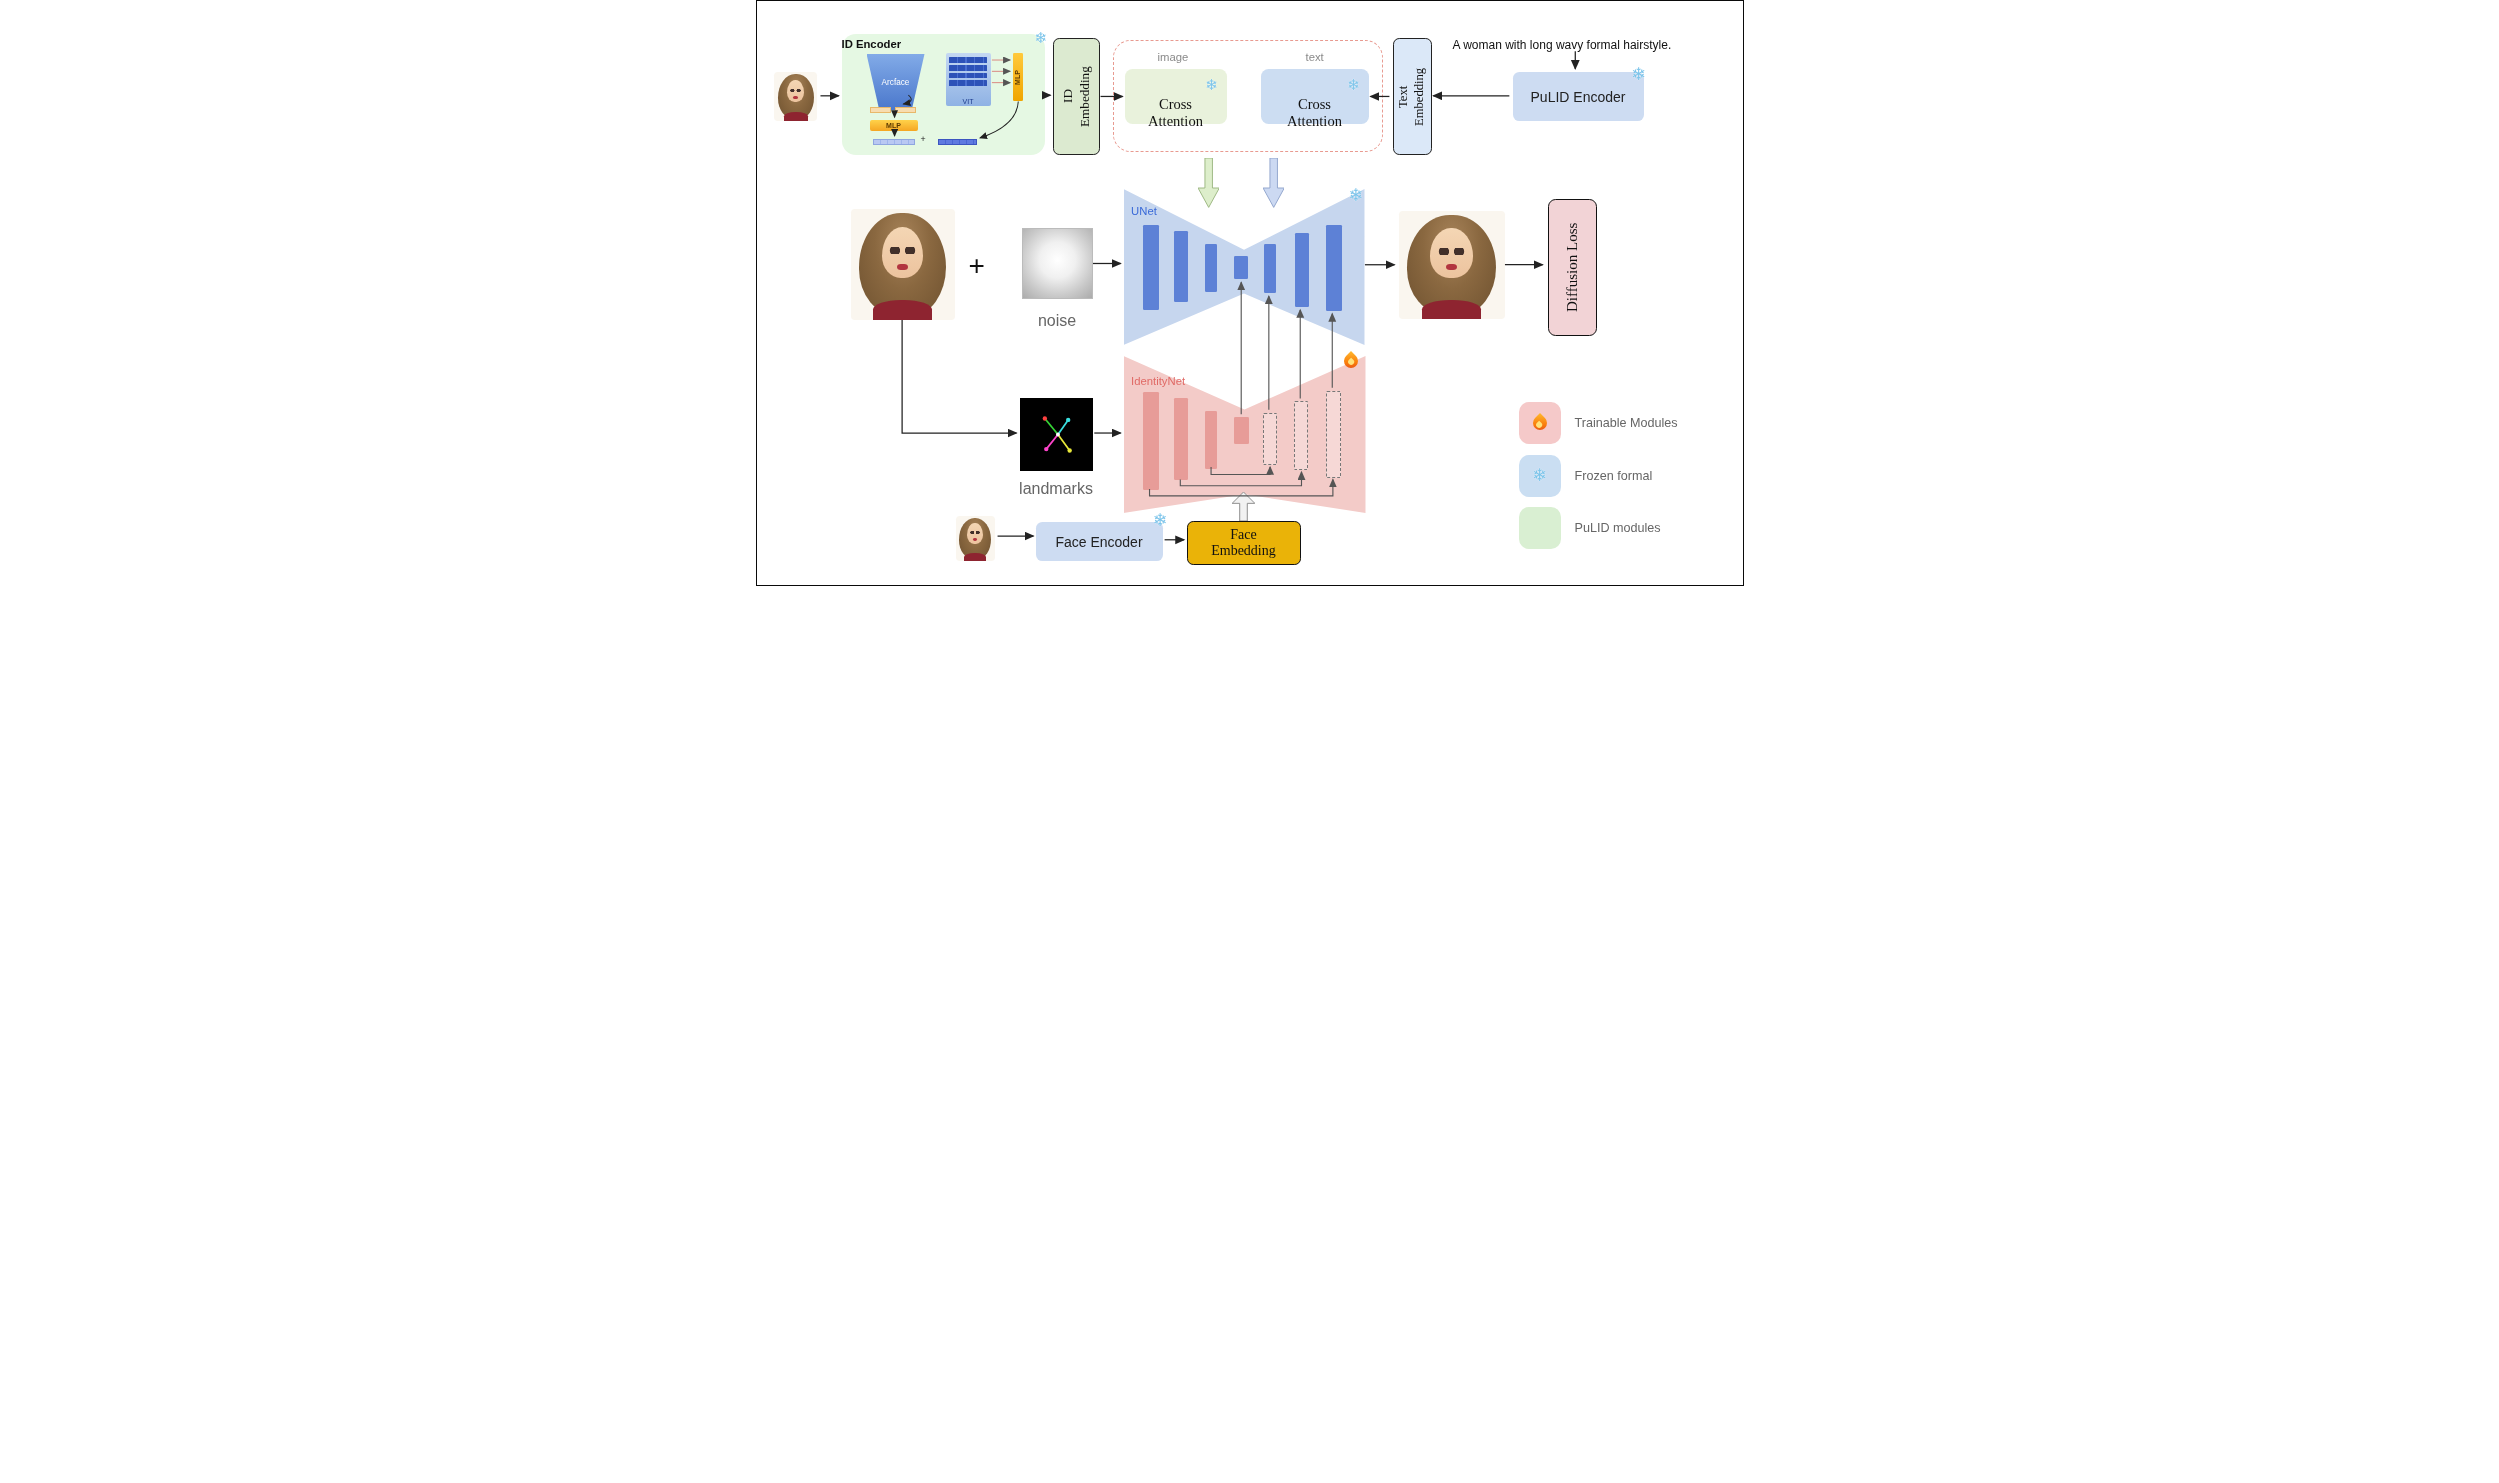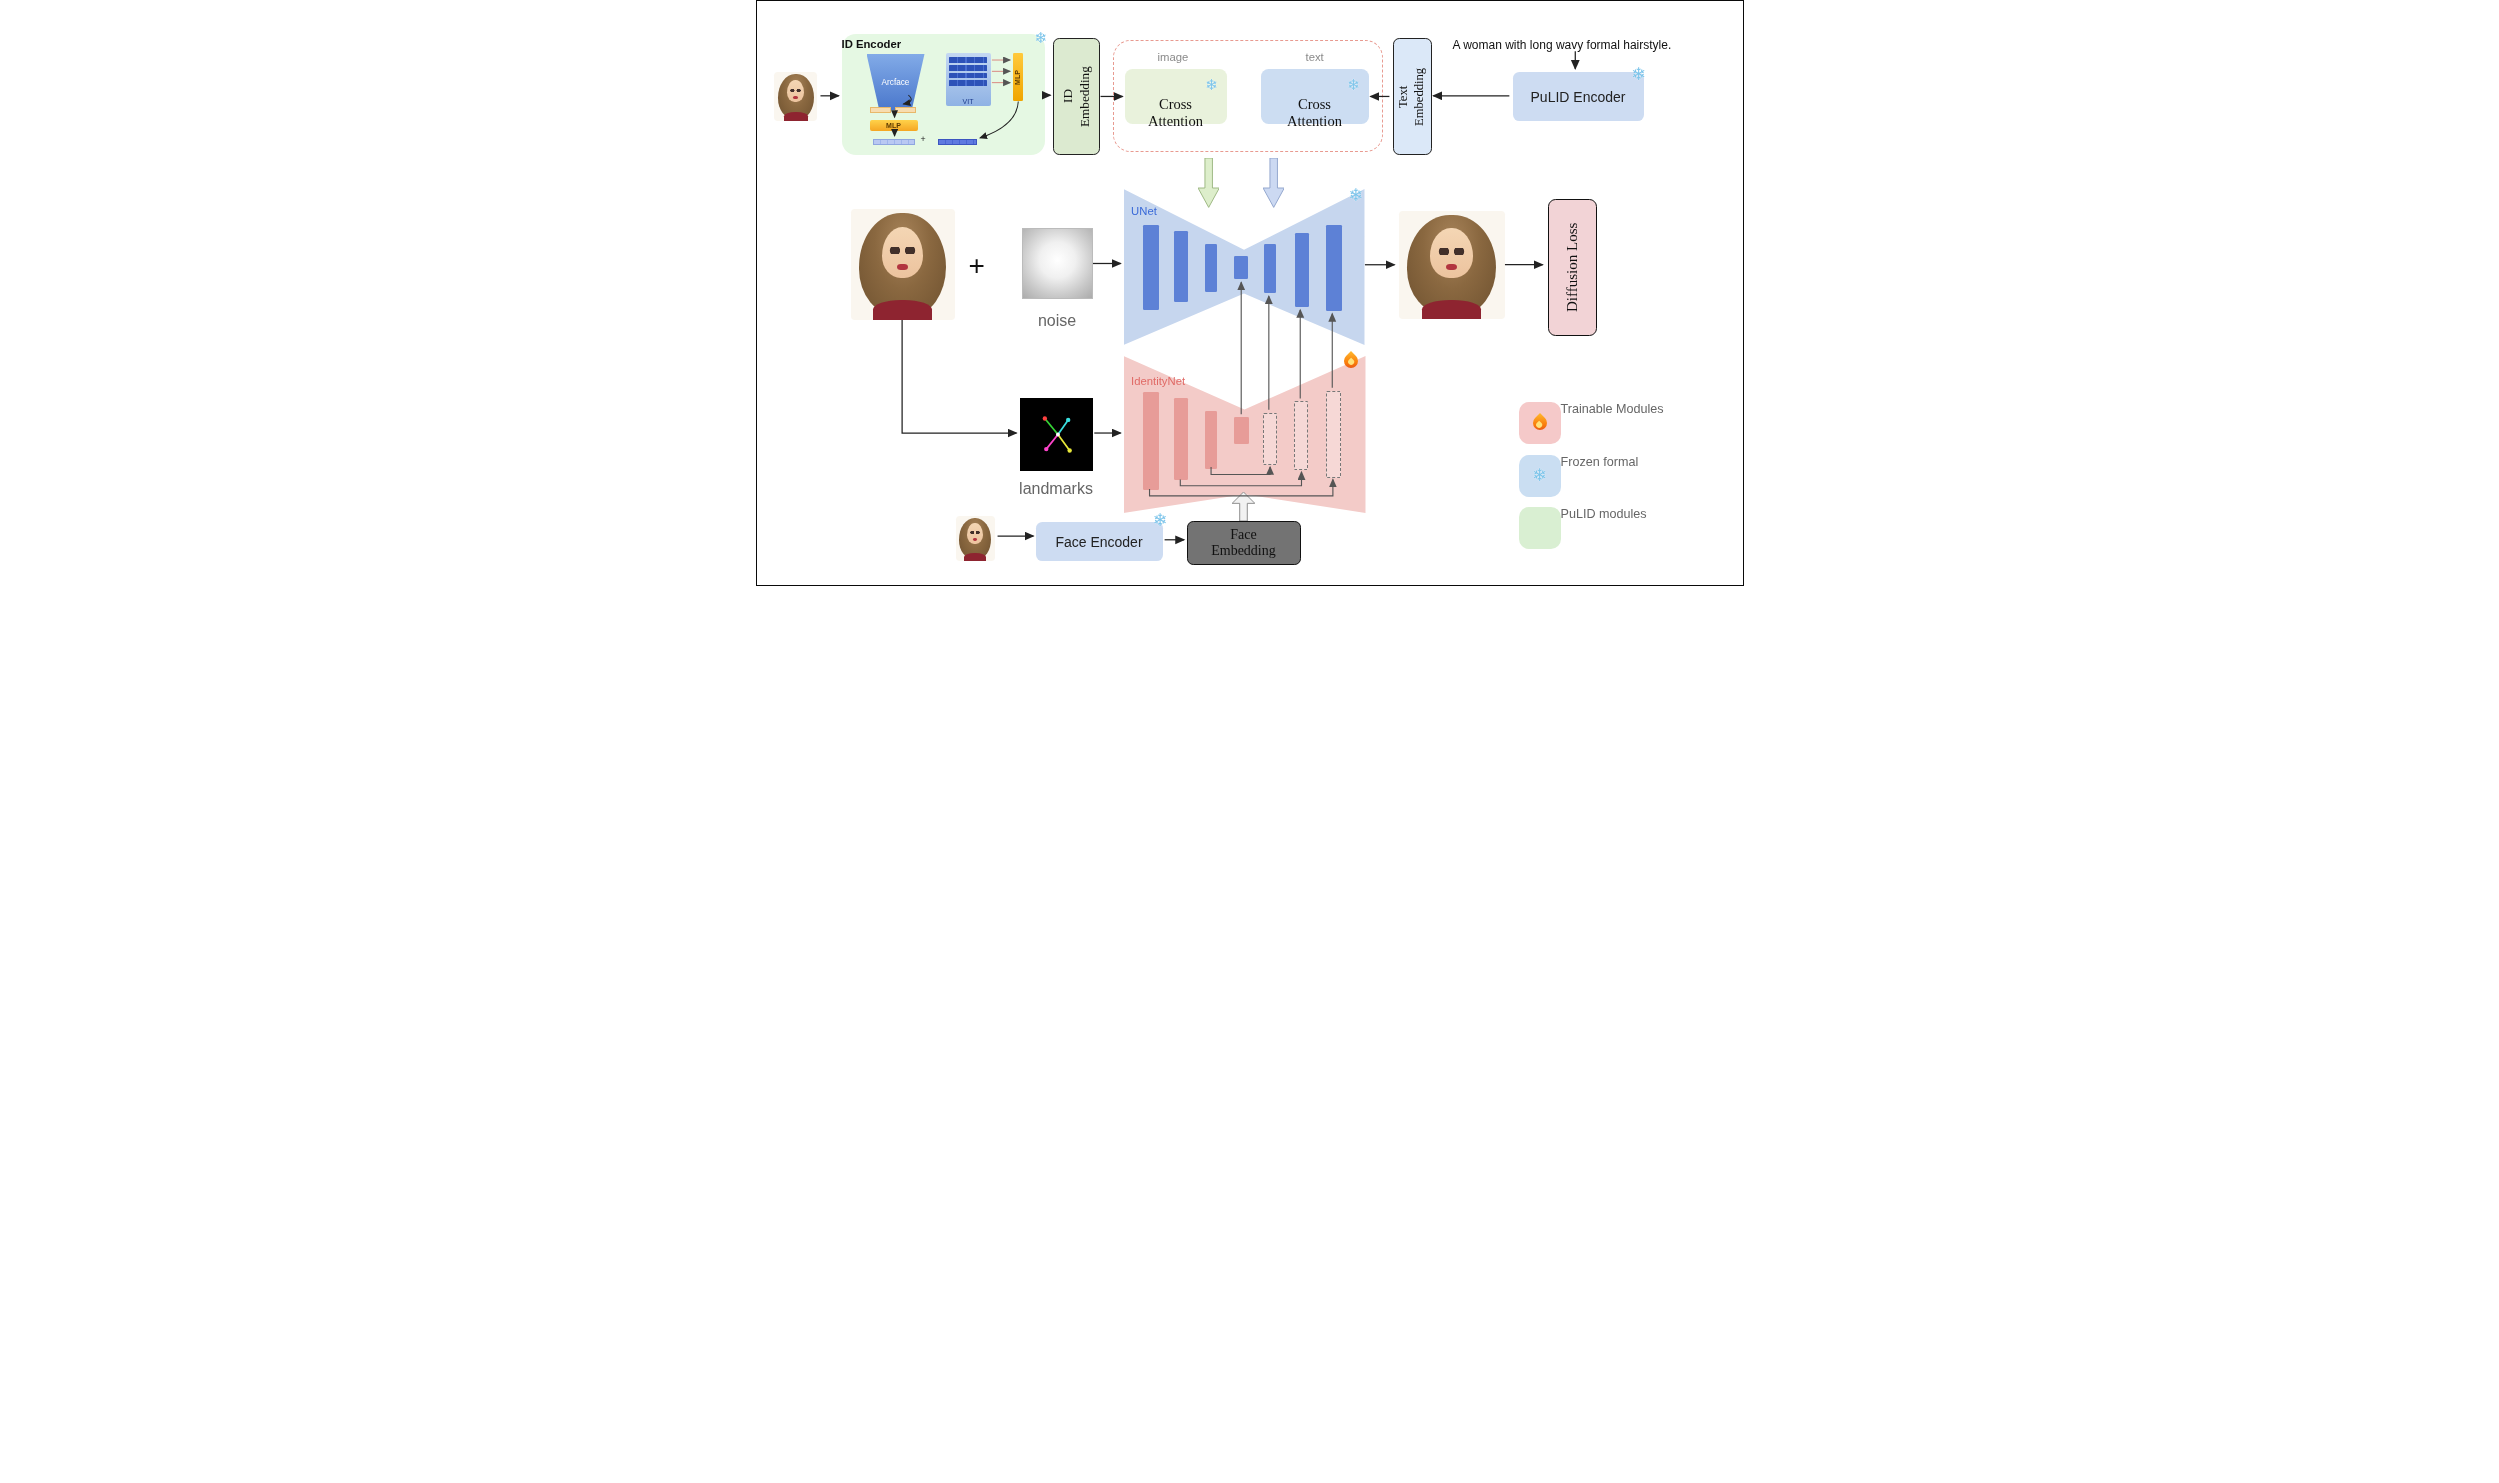--- a/index.html
+++ b/index.html
@@ -109,38 +109,38 @@
   .noise{left:265px;top:227px;width:71px;height:71px;border:0.6px solid #bbb;box-sizing:border-box;
     background:radial-gradient(circle at 50% 45%,#ffffff 0%,#f0f0f0 35%,#c9c9c9 70%,#ababab 100%);}
   .noise-caption{left:265px;top:311px;width:71px;text-align:center;color:#666;font-size:16px;}
   .plus-big{left:212px;top:249px;font-size:28px;color:#111;}
   .landmarks{left:263px;top:397px;width:73px;height:73px;background:#000;}
   .landmarks-caption{left:258px;top:479px;width:83px;text-align:center;color:#666;font-size:16px;}
 
   
   .face-encoder{left:279px;top:521px;width:127px;height:39px;background:#cddcf2;border-radius:6.3px;
     display:flex;align-items:center;justify-content:center;font-size:14px;color:#222;}
-  .face-embedding{left:430px;top:520px;width:112px;height:42px;background:#737373;
+  .face-embedding{left:430px;top:520px;width:112px;height:42px;background:#eab308;
     border:1.6px solid #111;border-radius:6.3px;display:flex;align-items:center;justify-content:center;
     font-family:"Liberation Serif",serif;font-size:14px;text-align:center;line-height:1.15;}
   .face-embedding .wrapspan{display:inline-block;width:76px;}
 
   
   .sf{color:#7cc4ea;text-shadow:0 0 1.3px #ffffff;font-size:17.6px;line-height:1;}
   .sf-sm{font-size:15px;}
   .flame{position:relative;width:16.4px;height:19px;display:inline-block;}
   .flame .f-outer{position:absolute;left:1.3px;top:2.5px;width:14px;height:14px;
     background:linear-gradient(135deg,#ffb92e,#f97b0b 60%,#e2481a);
     border-radius:0 50% 50% 50%;transform:rotate(45deg);}
   .flame .f-inner{position:absolute;left:5px;top:8.2px;width:6.3px;height:6.3px;
     background:#ffe27a;border-radius:0 50% 50% 50%;transform:rotate(45deg);}
 
   
   .legend{left:762px;top:401px;display:flex;flex-direction:column;gap:10.7px;}
-  .legend-row{display:flex;}
+  .legend-row{display:flex;align-items:center;gap:14px;}
   .swatch{width:42px;height:42px;border-radius:10px;display:flex;align-items:center;justify-content:center;}
   .legend-label{font-size:12.6px;color:#666;}
 
   
   .overlay{position:absolute;inset:0;width:100%;height:100%;pointer-events:none;z-index:9;}
   .blockarrow{z-index:6;}
   .icon-abs{position:absolute;z-index:7;}
 </style>
 </head>
 <body>

